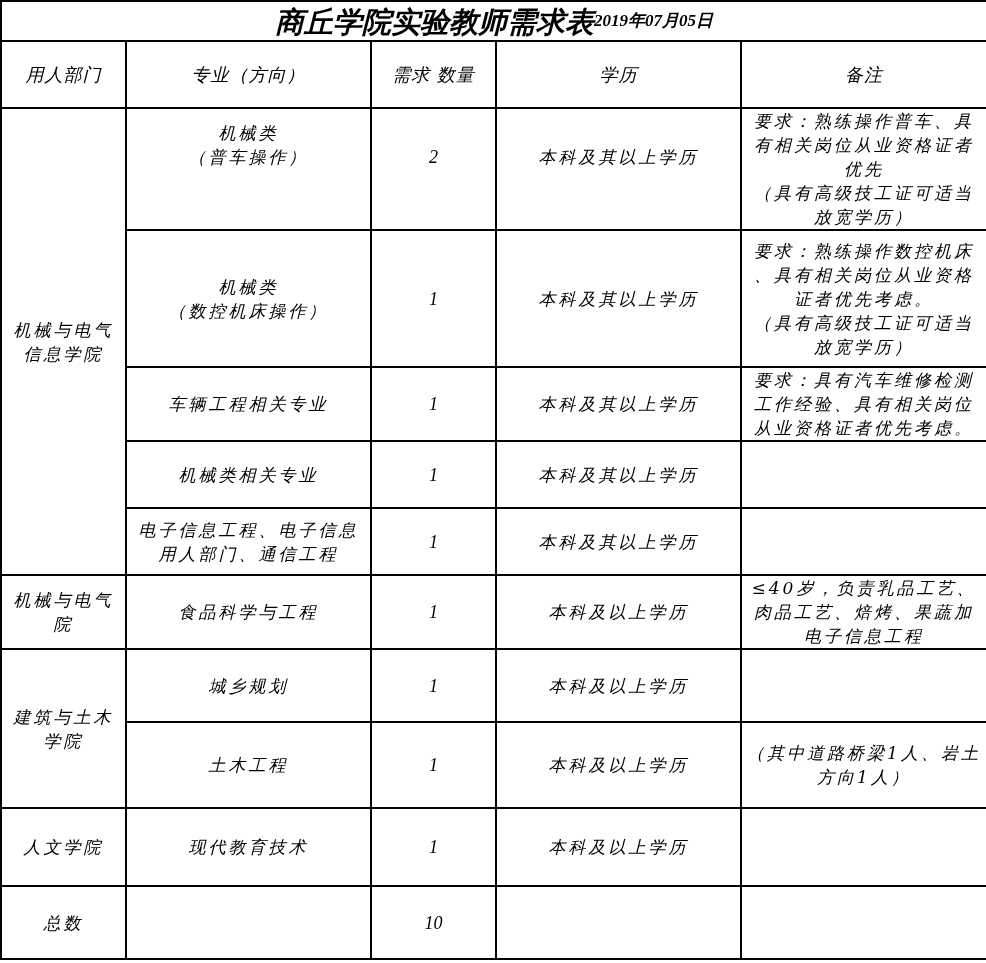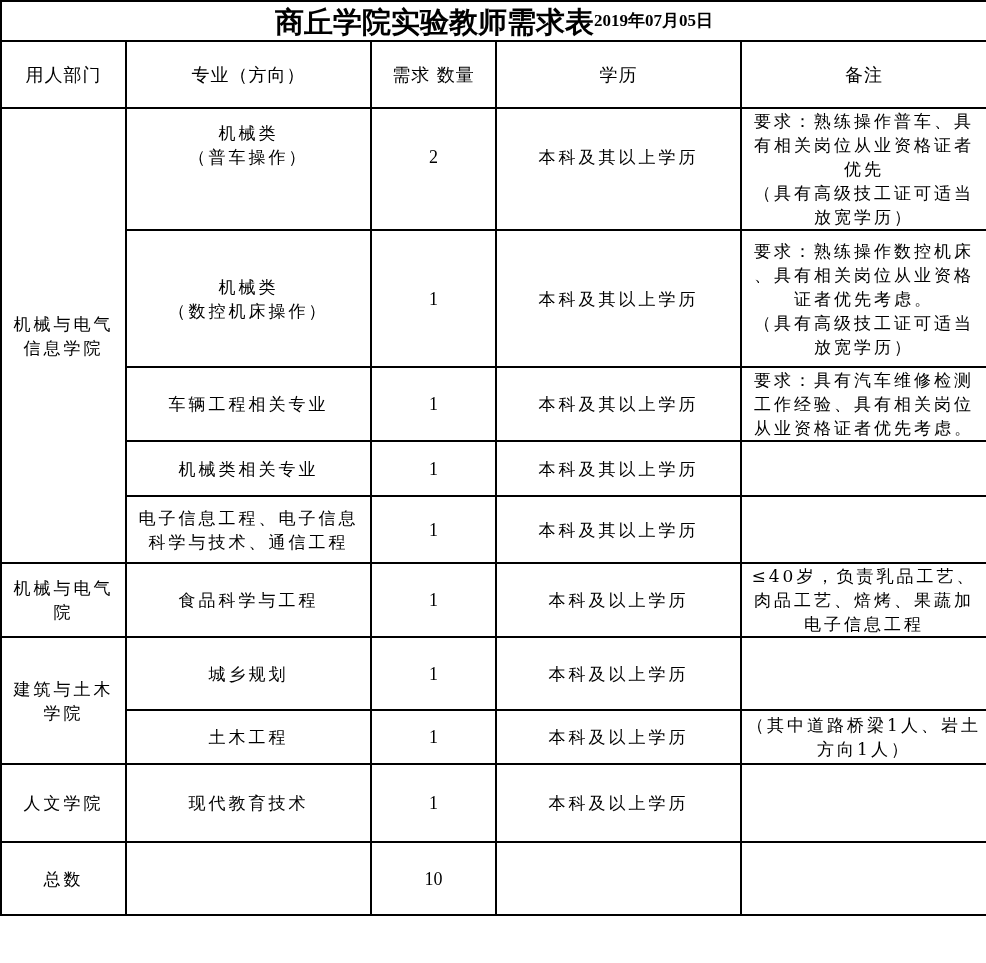--- a/index.html
+++ b/index.html
@@ -1,19 +1,19 @@
 <!DOCTYPE html>
 <html><head>
 <meta charset="utf-8">
 <style>
   html, body { margin:0; padding:0; background:#ffffff; }
   body { width:986px; height:963px; position:relative; overflow:hidden; font-family:"DejaVu Serif","Liberation Serif",serif; color:#000; }
   .sheet { position:absolute; left:0; top:0; width:986px; height:963px; }
   table { border-collapse:collapse; table-layout:fixed; position:absolute; left:0; top:0; width:986px; }
-  td { border:2px solid #000; padding:0 6px; text-align:center; vertical-align:middle; font-size:17px; line-height:24px; letter-spacing:3px; overflow:hidden; }
+  td { border:2px solid #000; padding:0 6px; text-align:center; vertical-align:middle; font-size:17px; line-height:24px; letter-spacing:3px; overflow:hidden;font-style:italic; }
   td.title { height:37px; padding:0; letter-spacing:0; text-align:center; }
   .title-main { font-family:"DejaVu Serif","Liberation Serif",serif; font-weight:bold; font-size:29px; letter-spacing:0; vertical-align:middle; }
   .title-date { font-family:"Liberation Serif","DejaVu Serif",serif; font-weight:bold; font-size:17px; letter-spacing:0; vertical-align:baseline; }
   td.hdr { font-size:18px; letter-spacing:1px; }
   td.num { letter-spacing:0; font-family:"Liberation Serif","DejaVu Serif",serif; font-size:18px; }
   td.note { text-align:center; letter-spacing:3px; padding:0 4px; }
   td.note.left { text-align:center; }
   .line { display:block; }
 </style>
 </head>
@@ -83,31 +83,31 @@
     <td><span>车辆工程相关专业</span></td>
     <td class="num"><span>1</span></td>
     <td><span>本科及其以上学历</span></td>
     <td class="note">
       <span class="line">要求：具有汽车维修检测</span>
       <span class="line">工作经验、具有相关岗位</span>
       <span class="line">从业资格证者优先考虑。</span>
     </td>
   </tr>
 
-  <tr style="height:55px">
+  <tr style="height:67px">
     <td><span>机械类相关专业</span></td>
     <td class="num"><span>1</span></td>
     <td><span>本科及其以上学历</span></td>
     <td class="note"></td>
   </tr>
 
   <tr style="height:67px">
     <td>
       <span class="line">电子信息工程、电子信息</span>
-      <span class="line">科学与技术、通信工程</span>
+      <span class="line">用人部门、通信工程</span>
     </td>
     <td class="num"><span>1</span></td>
     <td><span>本科及其以上学历</span></td>
     <td class="note"></td>
   </tr>
 
   <tr style="height:73px">
     <td>
       <span class="line">机械与电气</span>
       <span class="line">院</span>
@@ -126,21 +126,21 @@
     <td rowspan="2">
       <span class="line">建筑与土木</span>
       <span class="line">学院</span>
     </td>
     <td><span>城乡规划</span></td>
     <td class="num"><span>1</span></td>
     <td><span>本科及以上学历</span></td>
     <td class="note"></td>
   </tr>
 
-  <tr style="height:54px">
+  <tr style="height:86px">
     <td><span>土木工程</span></td>
     <td class="num"><span>1</span></td>
     <td><span>本科及以上学历</span></td>
     <td class="note left">
       <span class="line">（其中道路桥梁1人、岩土</span>
       <span class="line">方向1人）</span>
     </td>
   </tr>
 
   <tr style="height:78px">

